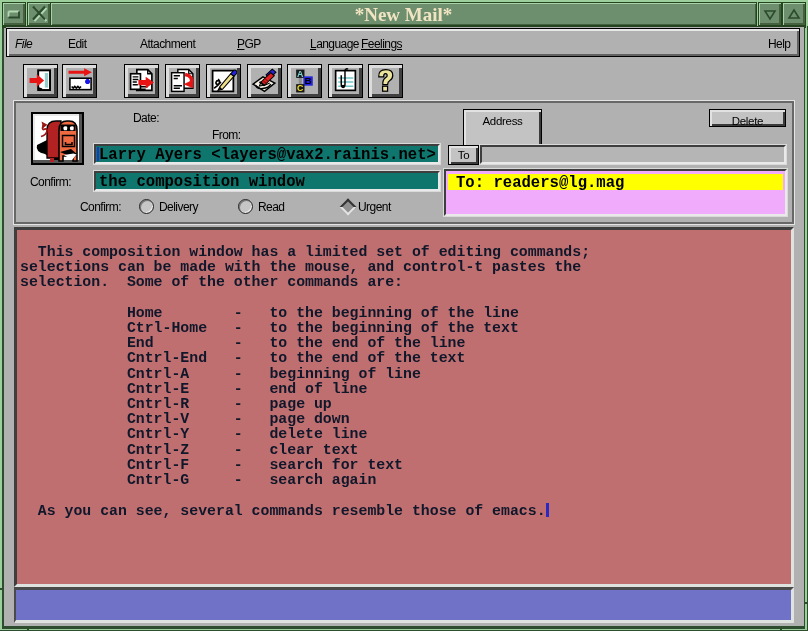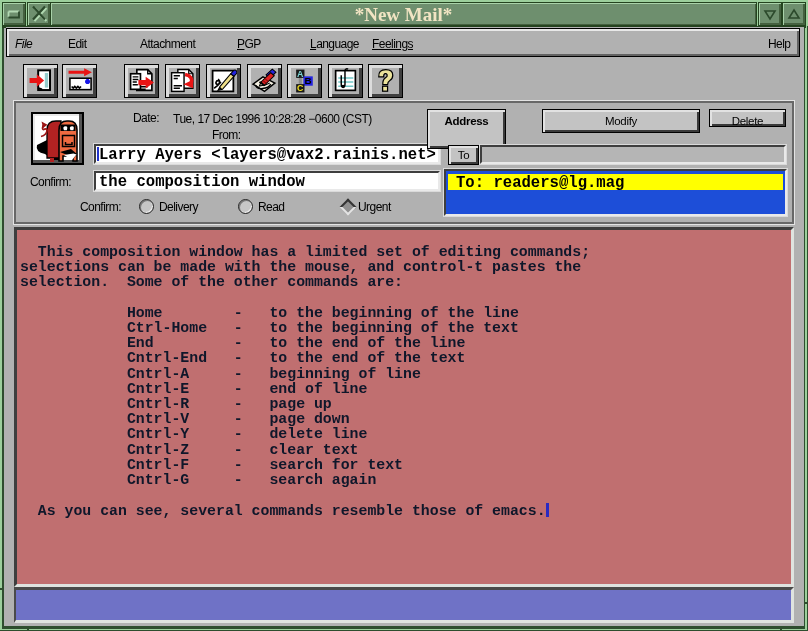--- a/index.html
+++ b/index.html
@@ -21,21 +21,21 @@
         box-shadow:inset 2px 2px 0 #e8e8e8, inset -2px -2px 0 #636363;}
   .mi{position:absolute;top:7.5px;font-size:12px;letter-spacing:-0.55px;color:#000;}
   .toolbtn{position:absolute;top:36.5px;width:35px;height:34px;background:#b1b1b1;
         border:1px solid #000;box-sizing:border-box;
         box-shadow:inset 3px 3px 0 #dcdcdc, inset -3px -3px 0 #404040;}
   .toolbtn svg{position:absolute;left:3.5px;top:2.5px;}
   
   #hpanel{position:absolute;left:7px;top:73px;width:782px;height:125px;
         box-shadow:inset 0 0 0 1px #e4e4e4, inset 0 0 0 3px #686868;}
   .lbl{position:absolute;font-size:12px;letter-spacing:-0.55px;color:#000;}
-  .field{position:absolute;background:#ffffff;box-sizing:border-box;
+  .field{position:absolute;background:#0f766e;box-sizing:border-box;
         border-top:2px solid #3e3e3e;border-left:2px solid #3e3e3e;
         border-bottom:2px solid #e9e9e9;border-right:2px solid #e9e9e9;
         box-shadow:0 0 0 1px #dadada;
         font-family:"Liberation Mono",monospace;font-weight:bold;font-size:15.6px;color:#000;}
   .pbtn{position:absolute;background:#c3c3c3;border:1px solid #000;box-sizing:border-box;
         box-shadow:inset 2px 2px 0 #e2e2e2, inset -2px -2px 0 #3a3a3a;
         font-size:11.5px;letter-spacing:-0.3px;color:#000;text-align:center;}
   .radio{position:absolute;width:15px;height:15px;border-radius:50%;background:#c6c6c6;
         border:1.6px solid #222;box-sizing:border-box;
         box-shadow:inset 1px 1px 0 #777, inset -1px -1px 0 #ececec;}
@@ -93,21 +93,21 @@
   <div class="abs" style="left:2px;top:26px;width:804px;height:2px;background:#24431f;"></div>
 
   <div id="client">
 
     <div id="menubar">
       <span class="mi" style="left:8px;font-style:italic;">File</span>
       <span class="mi" style="left:61px;text-align:right;">Edit</span>
       <span class="mi" style="left:133px;">Attachment</span>
       <span class="mi" style="left:230px;"><u>P</u>GP</span>
       <span class="mi" style="left:303px;"><u>L</u>anguage</span>
-      <span class="mi" style="left:365px;text-decoration:underline;"><u>F</u>eelings</span>
+      <span class="mi" style="left:354px;text-decoration:underline;"><u>F</u>eelings</span>
       <span class="mi" style="left:761px;">Help</span>
     </div>
 
     <div class="toolbtn" style="left:17px;">
         <svg width="27" height="27" viewBox="0 0 26 26">
       <rect x="9.8" y="3.2" width="11.4" height="19" fill="#fff" stroke="#000" stroke-width="1.9"></rect>
       <rect x="16.2" y="5.8" width="3.2" height="14" fill="#96cccc"></rect>
       <path d="M9.5 20 l4 1.5" stroke="#000" stroke-width="1.6"></path>
       <path d="M1.5 10.5 H8.5 V7 L15.5 13 L8.5 19 V15.5 H1.5 Z" fill="#e81414"></path>
     </svg>
@@ -202,46 +202,44 @@
       <path d="M37.5 16.2 q-2 -4 1.8 -4 q2.4 0 1 4 Z" fill="#fff"></path>
       <rect x="29.5" y="21.5" width="12" height="11" fill="none" stroke="#000" stroke-width="1.5"></rect>
       <path d="M32.5 28 v2.4 h6.5 V28" fill="none" stroke="#000" stroke-width="1.5"></path>
       <path d="M27 38 L41 44 L44 40 L38 35 Z" fill="#000"></path>
       <path d="M31 41 l8 5 l4.5 -5.5 l-3 -1 Z" fill="#fff"></path>
       <path d="M8 22.5 q5.5 -1.5 6 -6 q0.2 -2.4 -2.2 -1.4 q-3.5 2 -1.6 -4.2" fill="none" stroke="#9c1616" stroke-width="1.7"></path>
       <path d="M8.5 7.5 l1.6 6.5 l4.4 -3.2 Z" fill="#9c1616"></path>
     </svg>
   </div>
   <span class="lbl" style="left:133px;top:111px;">Date:</span>
-  <span class="lbl" style="left:173px;top:112px;letter-spacing:-0.5px;">Tue, 17 Dec 1996 10:28:28 −0600 (CST)</span>
   <span class="lbl" style="left:212px;top:128px;">From:</span>
   <div class="field" style="left:94px;top:144px;width:346px;height:20px;">
     <div class="abs" style="left:1px;top:1px;width:2px;height:14px;background:#2233cc;"></div>
     <div class="abs" style="left:3px;top:0px;">Larry Ayers &lt;layers@vax2.rainis.net&gt;</div>
   </div>
   <span class="lbl" style="left:30px;top:175px;">Confirm:</span>
   <div class="field" style="left:94px;top:171px;width:346px;height:20px;">
     <div class="abs" style="left:3px;top:0px;">the composition window</div>
   </div>
   <span class="lbl" style="left:80px;top:200px;">Confirm:</span>
   <div class="radio" style="left:139px;top:199px;width:15px;height:15px;"></div>
   <span class="lbl" style="left:159px;top:200px;">Delivery</span>
   <div class="radio" style="left:238px;top:199px;width:15px;height:15px;"></div>
   <span class="lbl" style="left:258px;top:200px;">Read</span>
   <div class="abs" style="left:342px;top:201px;width:12px;height:12px;background:#909090;transform:rotate(45deg);
        border-top:2px solid #333;border-left:2px solid #333;
        border-bottom:2px solid #e3e3e3;border-right:2px solid #e3e3e3;box-sizing:border-box;"></div>
   <span class="lbl" style="left:358px;top:200px;">Urgent</span>
 
-  <div class="pbtn" style="left:427px;top:109px;width:79px;height:40px;line-height:22px;font-weight:bold;">Address</div>
-  <div class="pbtn" style="left:542px;top:109px;width:158px;height:24px;line-height:22px;">Modify</div>
+  <div class="pbtn" style="left:463px;top:109px;width:79px;height:40px;line-height:22px;">Address</div>
   <div class="pbtn" style="left:709px;top:109px;width:77px;height:18px;line-height:22px;">Delete</div>
   <div class="pbtn" style="left:448px;top:145px;width:31px;height:20px;line-height:18px;">To</div>
   <div class="field" style="left:480px;top:145px;width:306px;height:19px;background:#b5b5b5;"></div>
-  <div class="field" style="left:444px;top:169px;width:343px;height:47px;background:#1d4ed8;">
+  <div class="field" style="left:444px;top:169px;width:343px;height:47px;background:#f0abfc;">
     <div class="abs" style="left:2px;top:3px;width:335px;height:16px;background:#ffff00;">
       <div class="abs" style="left:8px;top:0px;">To: readers@lg.mag</div>
     </div>
   </div>
 
   <div id="bodyarea">
    <pre id="bodytext">  This composition window has a limited set of editing commands;
 selections can be made with the mouse, and control-t pastes the
 selection.  Some of the other commands are:
 

